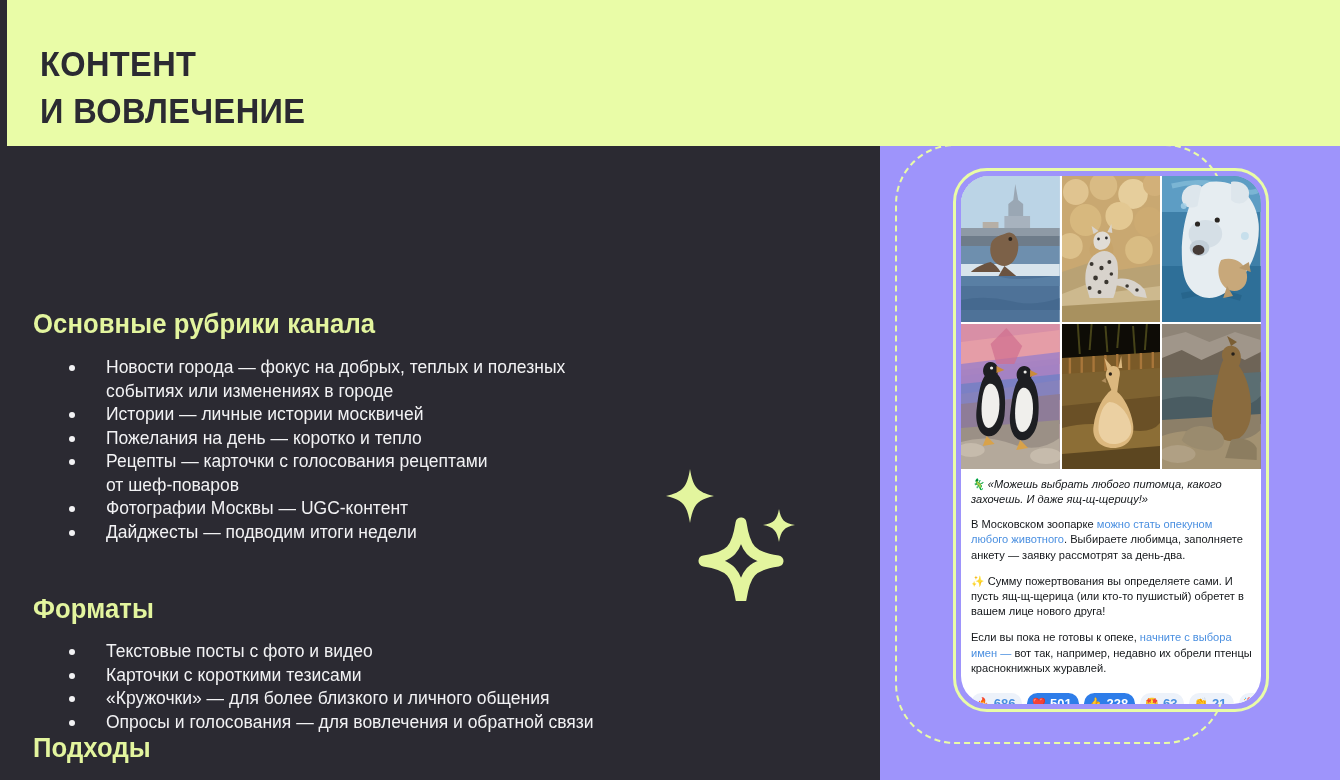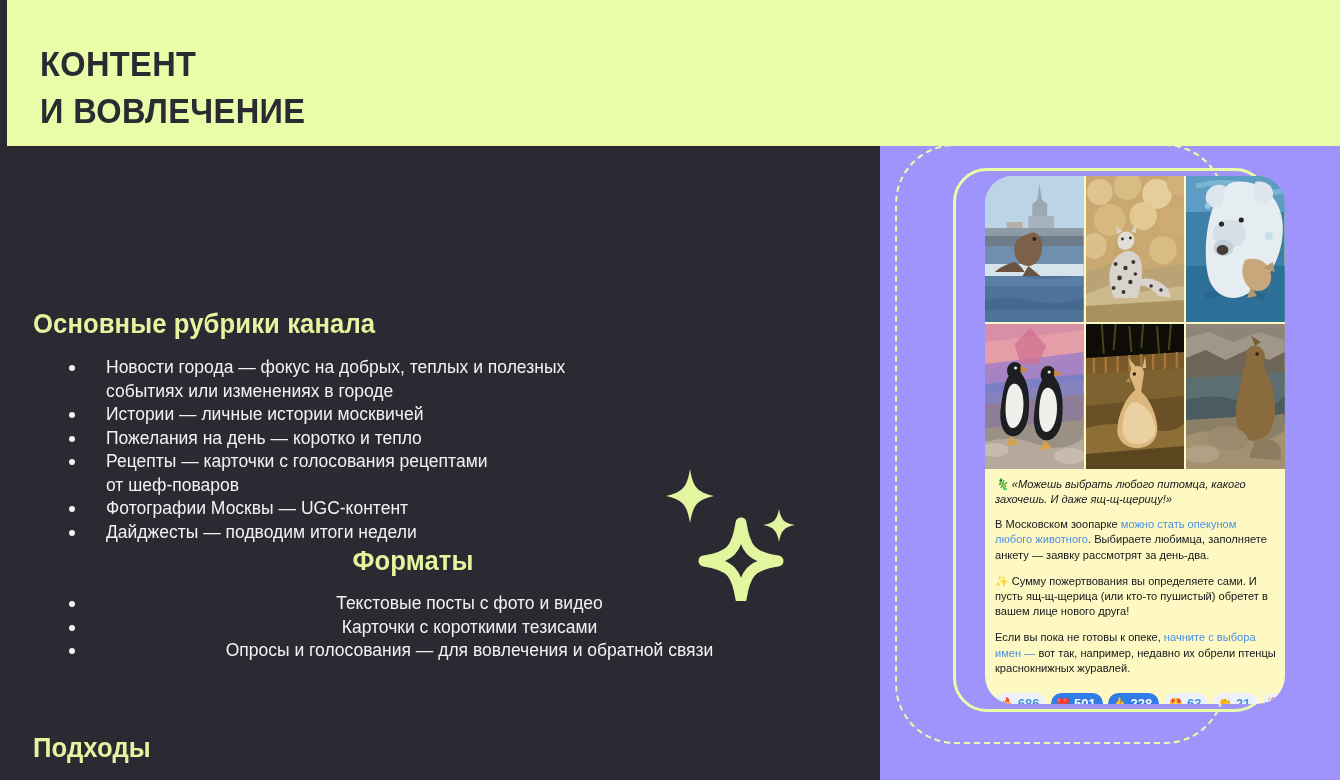--- a/index.html
+++ b/index.html
@@ -58,21 +58,21 @@
   }
   .lead-line {
     color:#F2F2F4;
     font-size:17.5px;
     line-height:23.5px;
   }
 
   
   #sec-rubrics   { position:absolute; left:33px; top:163px; width:800px; }
   #sec-rubrics .section-heading { margin-bottom:16px; }
-  #sec-formats   { position:absolute; left:33px; top:400px; width:800px;text-align:center; }
+  #sec-formats   { position:absolute; left:33px; top:448px; width:800px; }
   #sec-formats .section-heading { margin-bottom:15px; }
   #sec-approach  { position:absolute; left:33px; top:587px; width:820px; }
   #sec-approach .section-heading { margin-bottom:14px; }
   #sec-approach .lead-line { margin-bottom:3px; }
 
   
   .sparkles { position:absolute; left:648px; top:315px; width:180px; height:140px; }
 
   
   .purple-panel {
@@ -89,25 +89,24 @@
   .phone {
     position:absolute; left:73px; top:22px;
     width:316px; height:544px;
     border:3px solid #E9FCA7;
     border-radius:34px;
     padding:5px;
     background:transparent;
   }
   .phone-screen {
     width:100%; height:100%;
-    background:#fef9c3;
+    background:#ffffff;
     border-radius:28px;
     overflow:hidden;
     position:relative;
-    margin-left:24px;
   }
 
   
   .photo-grid {
     display:grid;
     grid-template-columns:1fr 1fr 1fr;
     grid-template-rows:146px 145px;
     gap:2px;
     width:100%;
   }
@@ -176,20 +175,21 @@
         <li>Фотографии Москвы — UGC-контент</li>
         <li>Дайджесты — подводим итоги недели</li>
       </ul>
     </div>
 
     <div id="sec-formats">
       <div class="section-heading">Форматы</div>
       <ul class="bullets">
         <li>Текстовые посты с фото и видео</li>
         <li>Карточки с короткими тезисами</li>
+        <li>«Кружочки» — для более близкого и личного общения</li>
         <li>Опросы и голосования — для вовлечения и обратной связи</li>
       </ul>
     </div>
 
     <div id="sec-approach">
       <div class="section-heading">Подходы</div>
       <div class="lead-line">В основе — data-driven:</div>
 
     </div>
 

